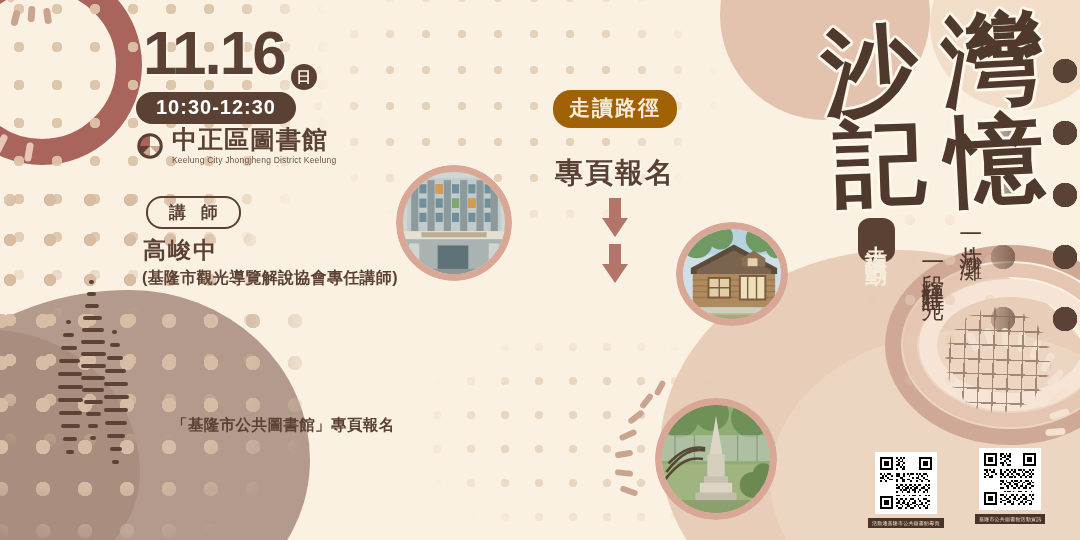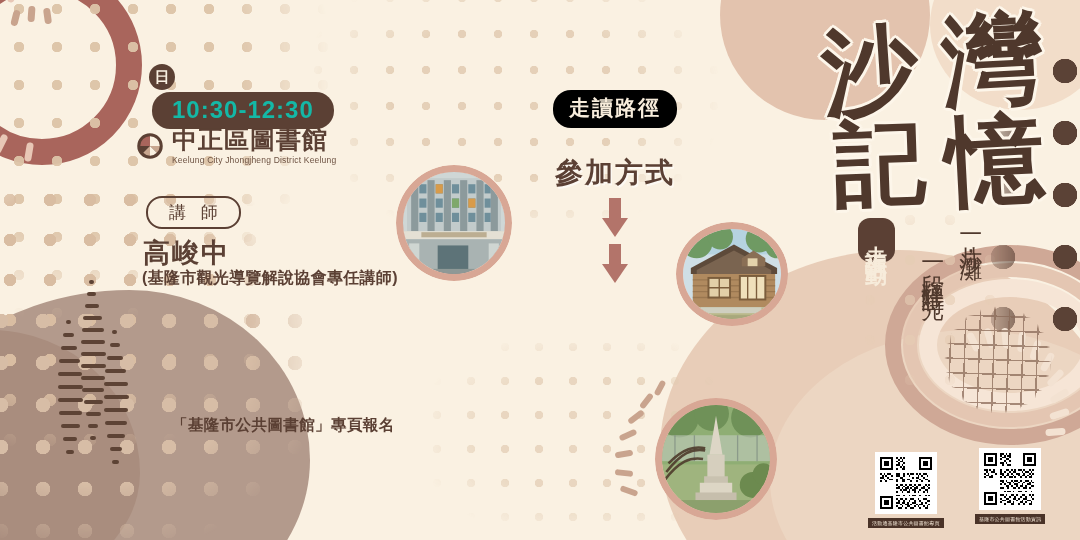--- a/index.html
+++ b/index.html
@@ -135,53 +135,53 @@
   .date-text{
     font-size:62px;line-height:.95;font-weight:bold;color:#5b4034;letter-spacing:-2px;
     text-shadow:2px 2px 0 rgba(255,255,255,.55);
   }
   .weekday-badge{
     width:26px;height:26px;border-radius:50%;background:#5b4034;color:#faf1e2;
     display:flex;align-items:center;justify-content:center;font-size:15px;
     margin-left:6px;margin-top:40px;font-weight:bold;
   }
   .time-pill{
-    position:absolute;left:152px;top:92px;background:#5b4034;color:#14b8a6;
-    border-radius:18px;padding:4px 20px 5px;font-size:24px;font-weight:bold;letter-spacing:1px;
+    position:absolute;left:136px;top:92px;background:#5b4034;color:#ffffff;
+    border-radius:18px;padding:4px 20px 5px;font-size:20px;font-weight:bold;letter-spacing:1px;
   }
   .logo-row{position:absolute;left:135px;top:127px;display:flex;align-items:center;gap:7px;}
   .logo-mark{width:30px;height:30px;position:relative;flex:0 0 auto;}
   .logo-texts{display:flex;flex-direction:column;}
   .logo-cn{font-size:25px;font-weight:bold;color:#5b4034;line-height:1;letter-spacing:1px;}
   .logo-en{font-size:8.5px;color:#6d5242;letter-spacing:.2px;margin-top:3px;}
 
   .teacher-pill{
     position:absolute;left:146px;top:196px;border:2.5px solid #5b4034;border-radius:16px;
-    padding:3px 16px;font-size:17px;font-weight:normal;color:#5b4034;letter-spacing:5px;
+    padding:3px 16px;font-size:17px;font-weight:bold;color:#5b4034;letter-spacing:5px;
     text-indent:5px;
     text-align:center;
   }
   .teacher-name{
-    position:absolute;left:143px;top:235px;font-size:27px;font-weight:bold;color:#5b4034;
+    position:absolute;left:143px;top:235px;font-size:23px;font-weight:bold;color:#5b4034;
     letter-spacing:2px;
   }
   .teacher-org{
     position:absolute;left:142px;top:268px;font-size:16px;font-weight:bold;color:#5b4034;
     letter-spacing:.3px;
   }
 
   .footer-info{position:absolute;left:140px;top:413px;color:#5b4034;font-weight:bold;}
   .fi-row{font-size:15.5px;line-height:1.55;letter-spacing:.4px;white-space:nowrap;}
   .fi-row.indent{padding-left:32px;}
   .fi-gap{display:inline-block;width:14px;}
 
   
   .route{position:absolute;left:520px;top:90px;width:190px;text-align:center;}
   .route-pill{
-    display:inline-block;background:#000000;color:#f7ecdb;border-radius:18px;
+    display:inline-block;background:#a16207;color:#f7ecdb;border-radius:18px;
     padding:4px 16px 6px;font-size:21px;font-weight:bold;letter-spacing:2px;
   }
   .route-stop{
     font-size:28px;font-weight:bold;color:#5b4034;letter-spacing:2px;
     text-shadow:1.5px 1.5px 0 rgba(255,255,255,.6);
   }
   .arrow{width:26px;height:40px;margin:6px auto;position:relative;}
   .arrow .shaft{position:absolute;left:7px;top:0;width:12px;height:22px;background:#b3746a;}
   .arrow .head{
     position:absolute;left:0;top:20px;width:0;height:0;
@@ -345,20 +345,21 @@
     <div class="grid-circle"></div>
 
     <div class="dash-arc dark" style="left:6px;top:6px;width:70px;height:40px;">
       <span style="left:6px;top:4px;width:7px;height:16px;transform:rotate(14deg);"></span>
       <span style="left:22px;top:0px;width:7px;height:16px;transform:rotate(4deg);"></span>
       <span style="left:38px;top:2px;width:7px;height:16px;transform:rotate(-8deg);"></span>
     </div>
   </div>
 
   <div class="date-line">
+    <div class="date-text">11.16</div>
     <div class="weekday-badge">日</div>
   </div>
 
   <div class="time-pill">10:30-12:30</div>
 
   <div class="logo-row">
     <div class="logo-mark">
       <svg viewBox="0 0 40 40" aria-hidden="true">
         <path d="M20 3 A17 17 0 1 0 20 37 A17 17 0 1 0 20 3 Z" fill="#5b4034"></path>
         <path d="M20 7 A13 13 0 0 1 33 20 L20 20 Z" fill="#faf1e2"></path>
@@ -377,21 +378,21 @@
   <div class="teacher-pill">講 師</div>
   <div class="teacher-name">高峻中</div>
   <div class="teacher-org">(基隆市觀光導覽解說協會專任講師)</div>
 
   <div class="footer-info">
     <div class="fi-row indent">「基隆市公共圖書館」專頁報名</div>
   </div>
 
   <div class="route">
     <div class="route-pill">走讀路徑</div>
-    <div class="route-stop" style="margin-top:26px;">參加方式</div>
+    <div class="route-stop" style="margin-top:26px;">專頁報名</div>
     <div class="arrow">
         <div class="shaft"></div>
         <div class="head"></div>
       </div>
     <div class="arrow">
         <div class="shaft"></div>
         <div class="head"></div>
       </div>
   </div>
 

